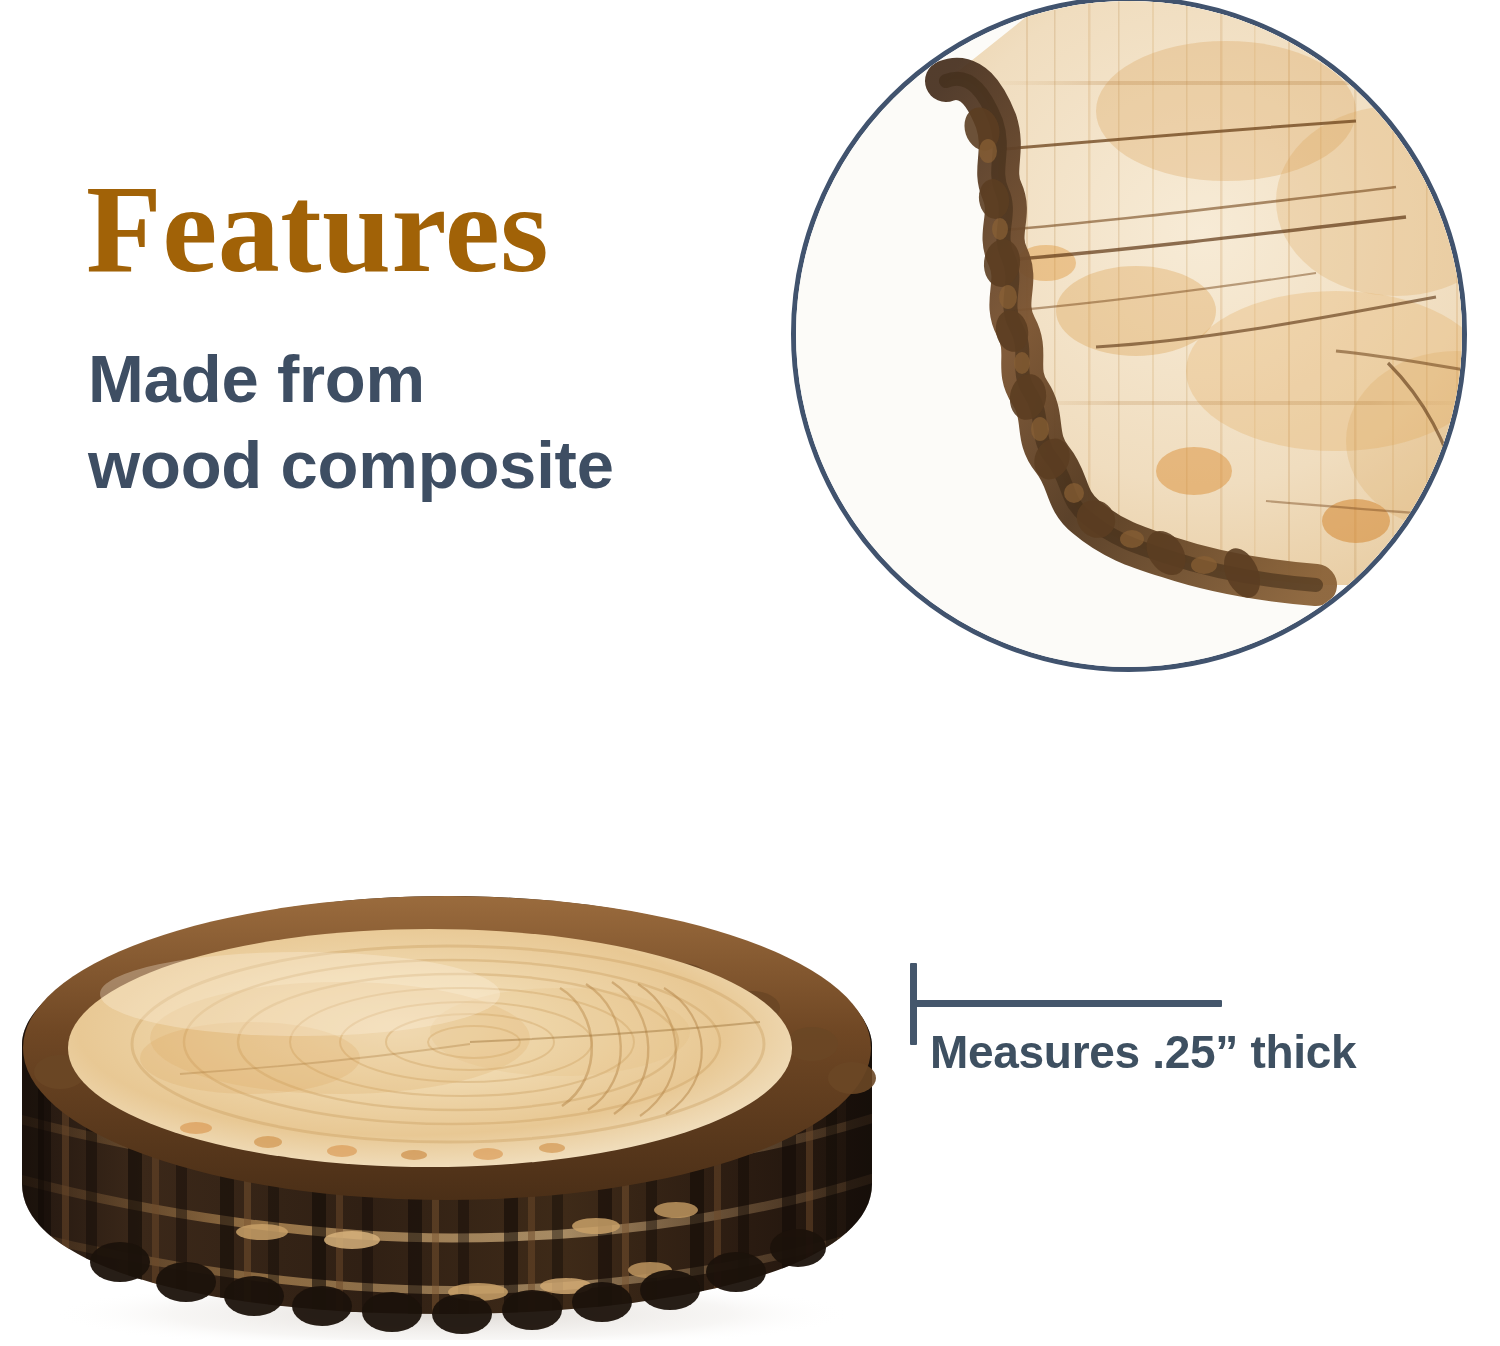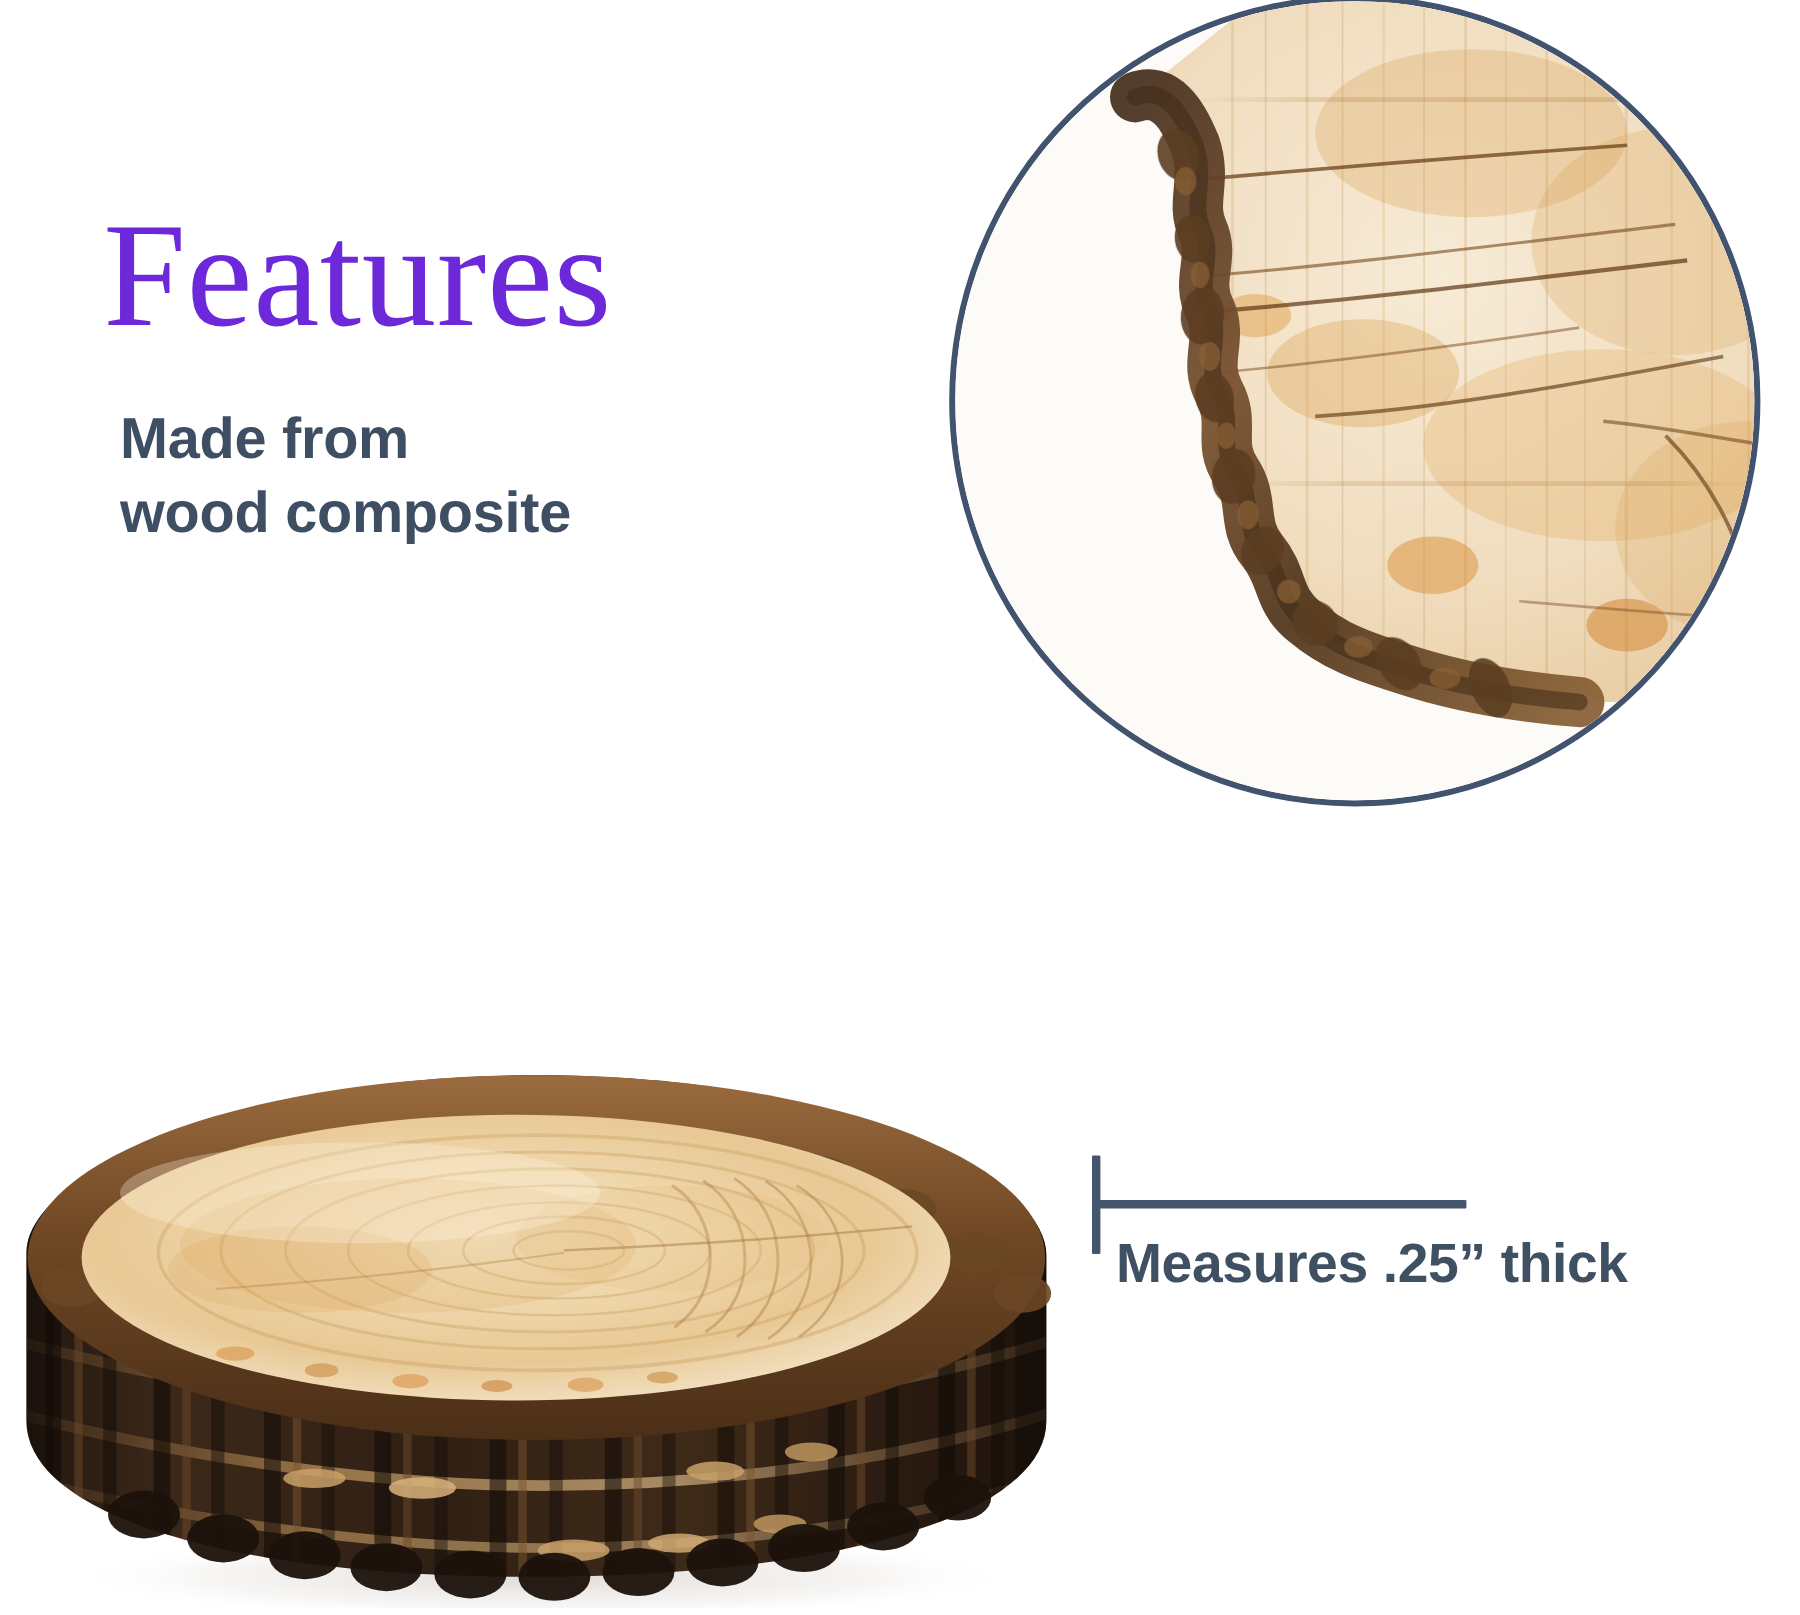--- a/index.html
+++ b/index.html
@@ -20,35 +20,35 @@
     background: #ffffff;
     overflow: hidden;
   }
 
   
   .features-heading {
     position: absolute;
     left: 86px;
     top: 168px;
     font-family: "Liberation Serif", "DejaVu Serif", serif;
-    font-weight: 400;
+    font-weight: 700;
     font-size: 124px;
     line-height: 1.0;
     letter-spacing: 0.5px;
-    color: #6d28d9;
+    color: #a16207;
     white-space: nowrap;
   }
 
   .features-subtext {
     position: absolute;
-    left: 100px;
+    left: 88px;
     top: 336px;
     font-family: "Liberation Sans", sans-serif;
     font-weight: 700;
-    font-size: 48px;
+    font-size: 67px;
     line-height: 1.28;
     letter-spacing: -0.2px;
     color: #3E4E63;
     white-space: pre-line;
   }
 
   
   .zoom-circle {
     position: absolute;
     left: 791px;

